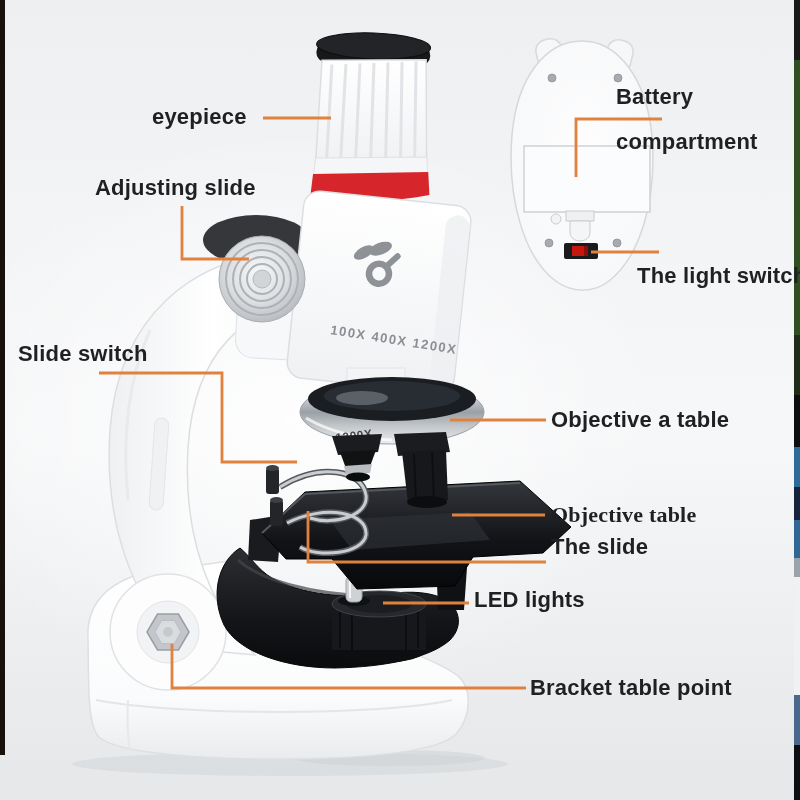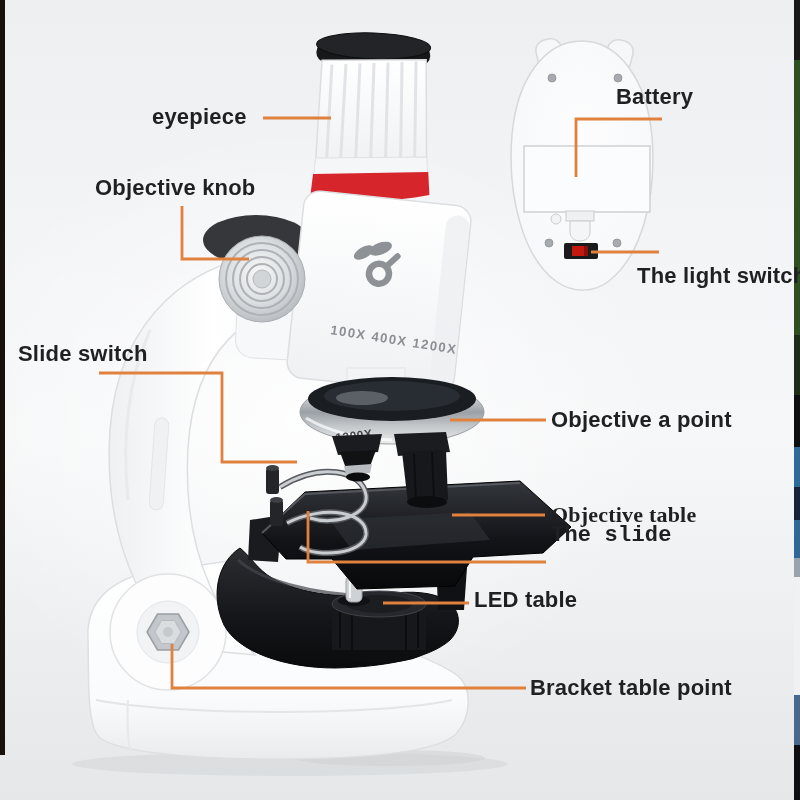--- a/index.html
+++ b/index.html
@@ -247,23 +247,24 @@
     <rect x="794" y="487" width="6" height="33" fill="#15243a"></rect>
     <rect x="794" y="520" width="6" height="38" fill="#306795"></rect>
     <rect x="794" y="558" width="6" height="19" fill="#9aa3ab"></rect>
     <rect x="794" y="577" width="6" height="118" fill="#f0f1f2"></rect>
     <rect x="794" y="695" width="6" height="50" fill="#48698c"></rect>
     <rect x="794" y="745" width="6" height="55" fill="#0d0e11"></rect>
   </g>
 </svg>
 
 <div class="label" style="left:152px;top:104px;">eyepiece</div>
-<div class="label" style="left:95px;top:175px;">Objective knob</div>
+<div class="label" style="left:95px;top:175px;">Adjusting slide</div>
 <div class="label" style="left:18px;top:341px;">Slide switch</div>
 <div class="label" style="left:616px;top:84px;">
   <span>Battery</span>
+  <span class="line2">compartment</span>
 </div>
 <div class="label" style="left:637px;top:263px;">The light switch</div>
-<div class="label" style="left:551px;top:407px;">Objective a point</div>
+<div class="label" style="left:551px;top:407px;">Objective a table</div>
 <div class="label" style="left:551px;top:502px;font-family:Liberation Serif, serif;">Objective table</div>
-<div class="label" style="left:551px;top:523px;font-family:Liberation Mono, monospace;">The slide</div>
-<div class="label" style="left:474px;top:587px;">LED table</div>
+<div class="label" style="left:551px;top:534px;">The slide</div>
+<div class="label" style="left:474px;top:587px;">LED lights</div>
 <div class="label" style="left:530px;top:675px;">Bracket table point</div>
 
 </body></html>

